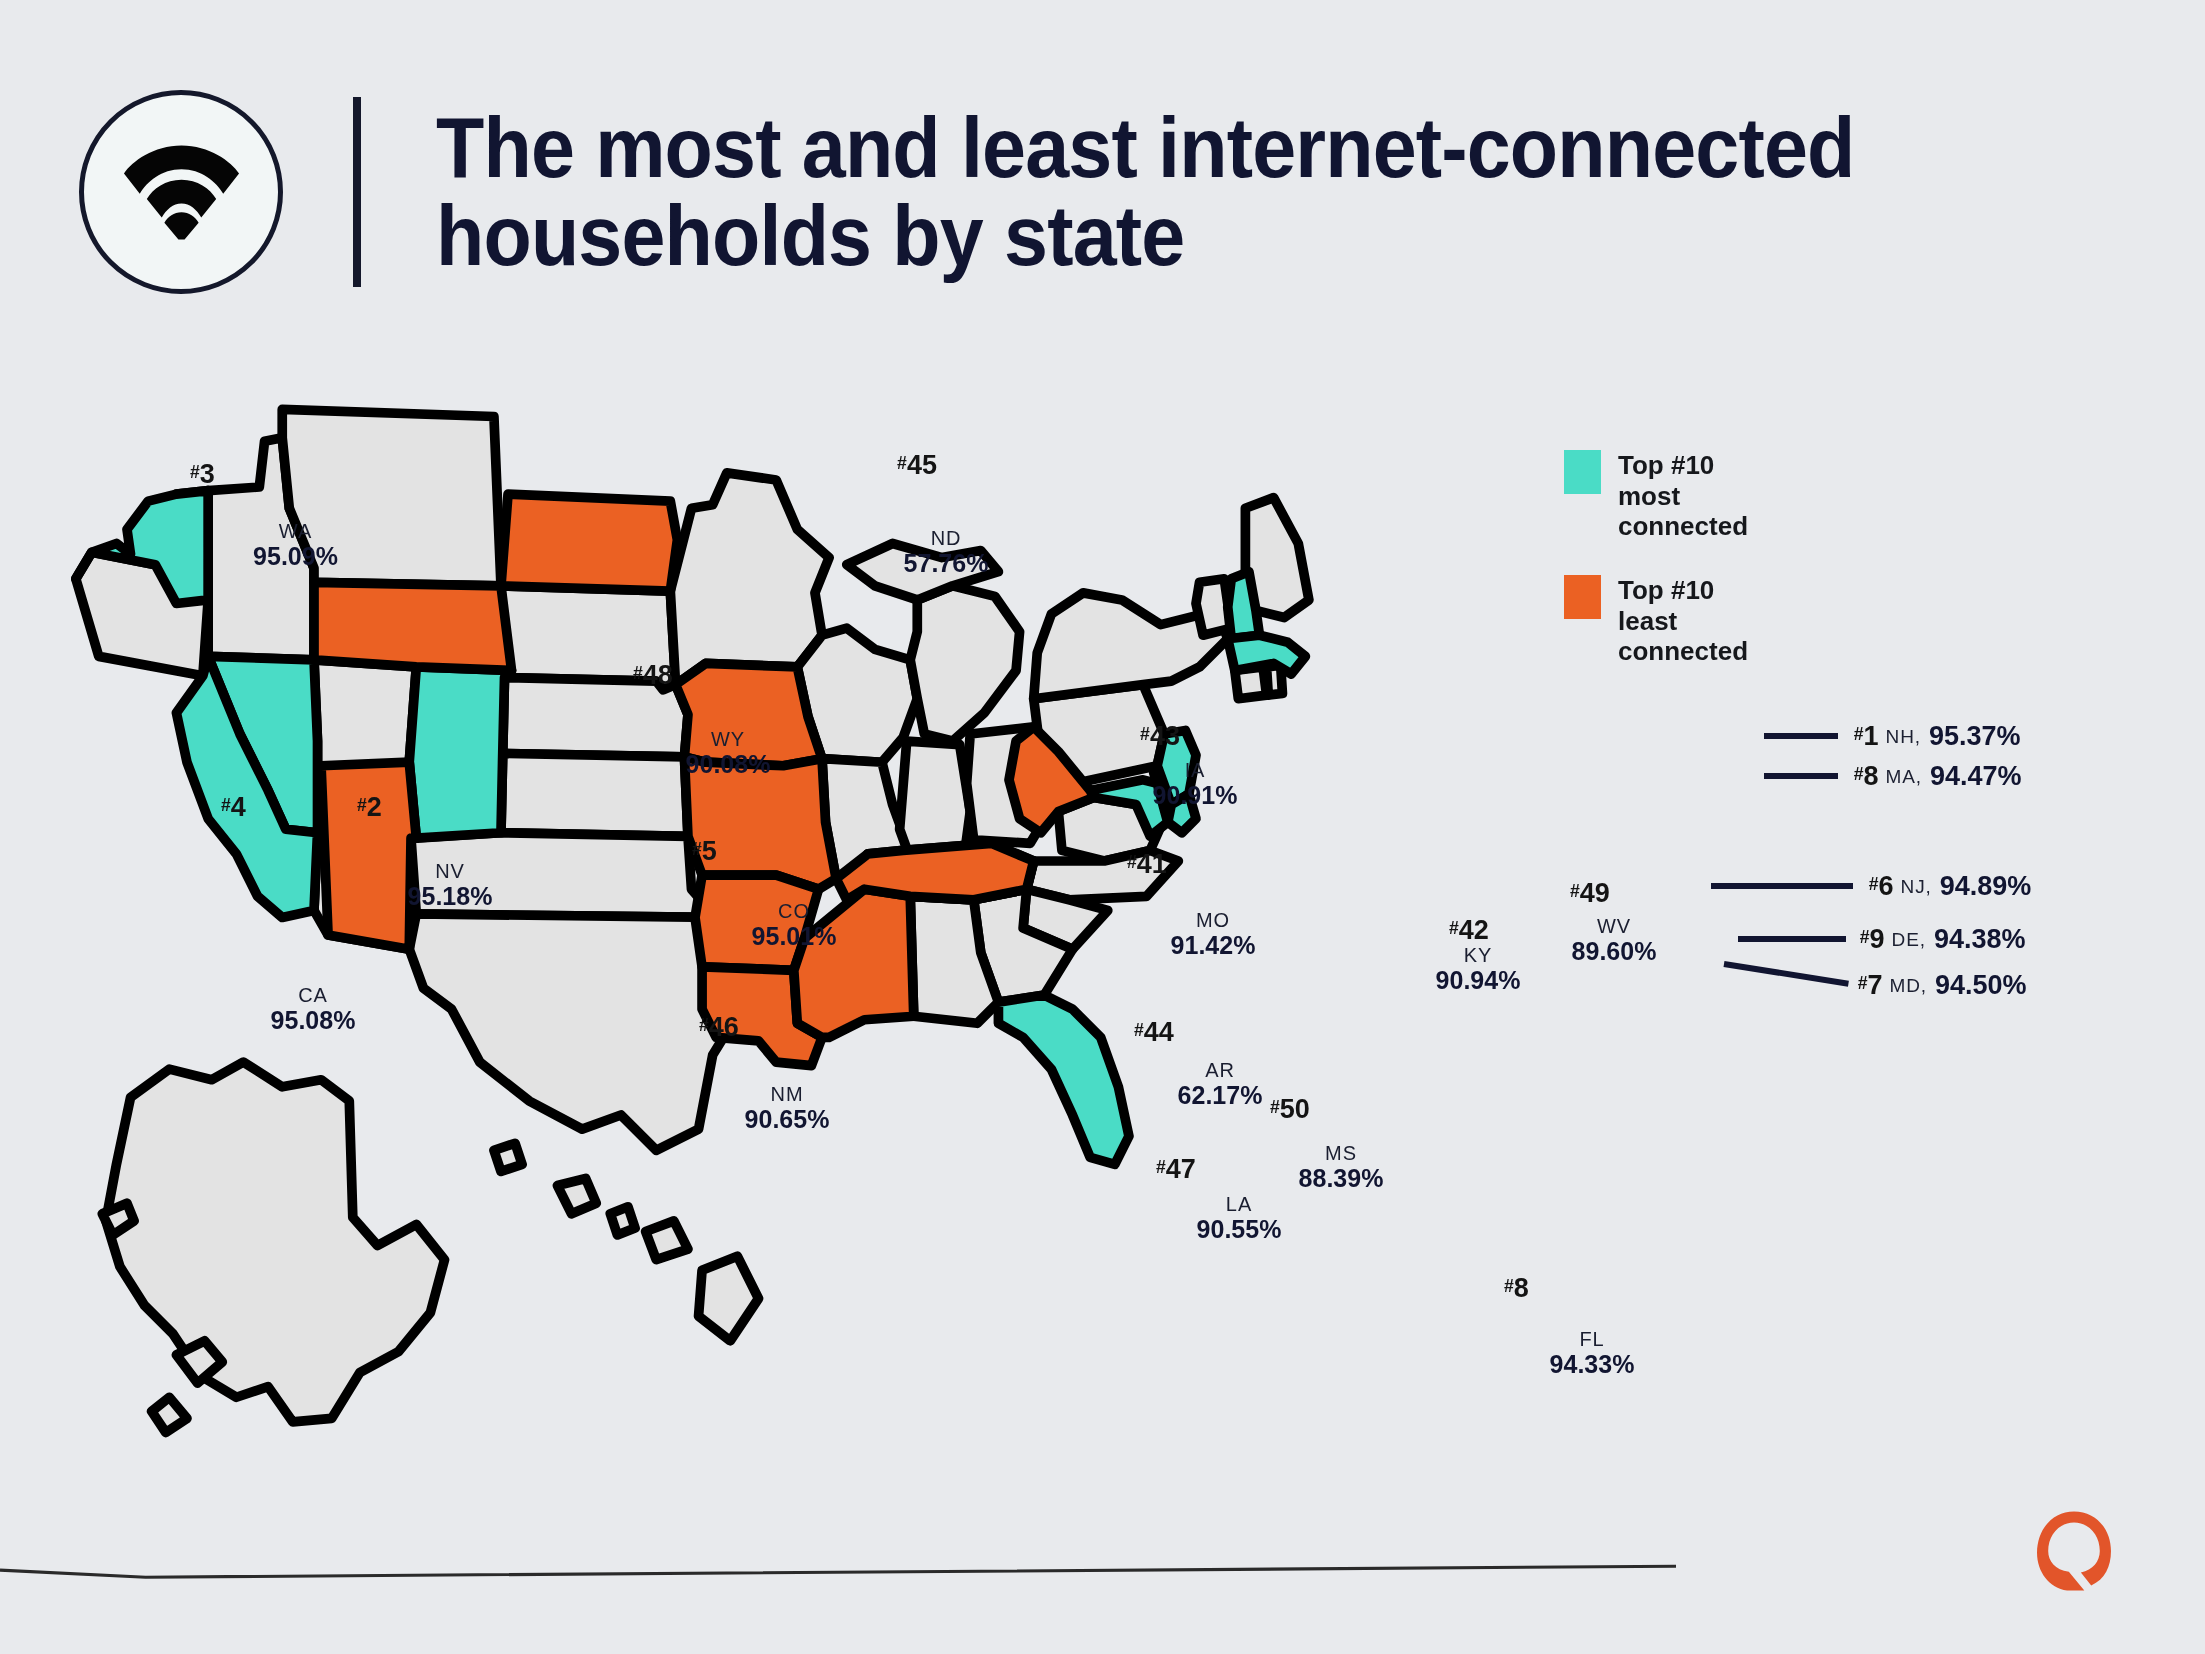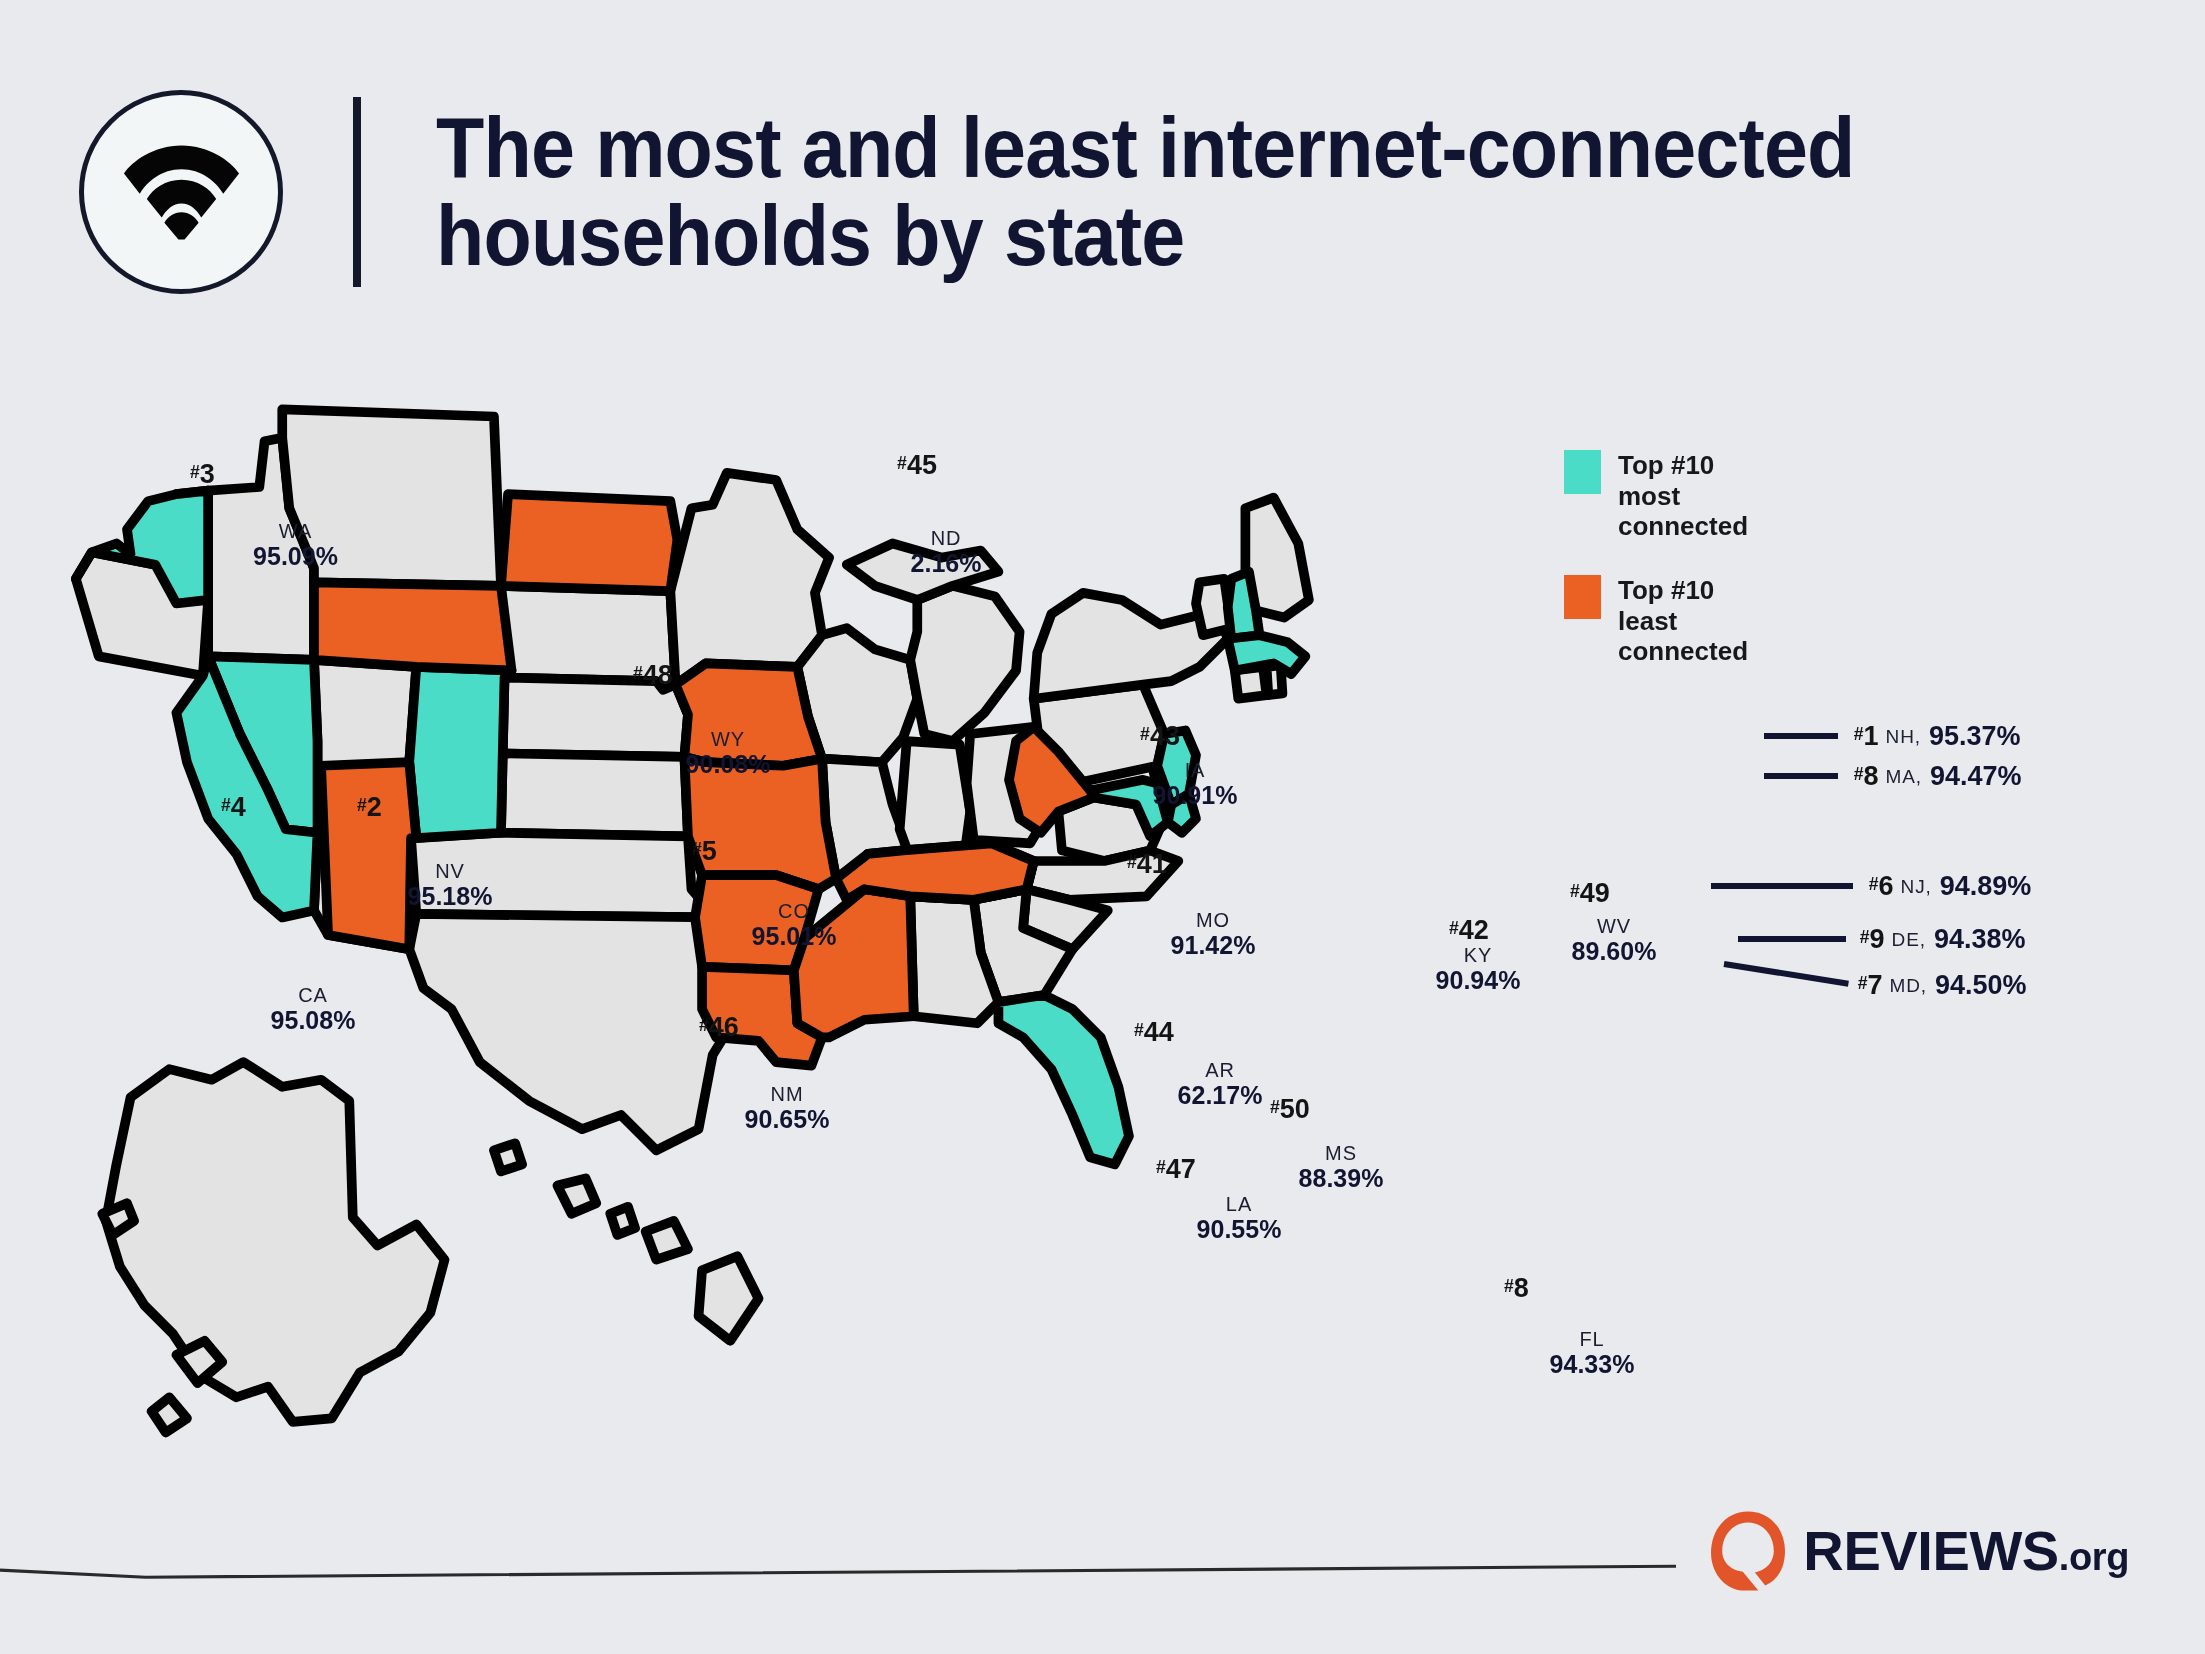--- a/index.html
+++ b/index.html
@@ -236,21 +236,21 @@
 <div class="state-label" style="left:1517px;top:1328px;width:150px;">
   <div class="abbr">FL</div>
   <div class="pct">94.33%</div>
 </div>
 
 <div class="state-label" style="left:851px;top:452px;width:132px;text-align:center;">
   <span class="rank"><span class="hash">#</span>45</span>
 </div>
 <div class="state-label" style="left:871px;top:527px;width:150px;">
   <div class="abbr">ND</div>
-  <div class="pct">2.16%</div>
+  <div class="pct">57.76%</div>
 </div>
 
 <div class="state-label" style="left:633px;top:662px;width:132px;text-align:left;">
   <span class="rank"><span class="hash">#</span>48</span>
 </div>
 <div class="state-label" style="left:653px;top:728px;width:150px;">
   <div class="abbr">WY</div>
   <div class="pct">90.08%</div>
 </div>
 
@@ -372,15 +372,14 @@
 <div class="diag-line" style="left:1724px;top:961px;width:126px;transform:rotate(9deg);"></div>
 
 <svg id="footer-rule" viewBox="0 0 3800 40" preserveAspectRatio="none">
   <path d="M0 14 L330 30 L3800 5" fill="none" stroke="#2a2a2a" stroke-width="7"></path>
 </svg>
 
 <div id="brand">
   <svg id="brand-q" width="86" height="86" viewBox="0 0 100 100">
     <path d="M50 4 C24 4 7 26 7 52 C7 74 21 93 42 96 L62 96 L44 74 C28 72 20 62 20 50 C20 32 32 17 50 17 C68 17 80 32 80 50 C80 62 72 72 58 75 L70 90 C86 83 93 68 93 50 C93 25 76 4 50 4 Z" fill="#e2552a"></path>
   </svg>
-  <div id="brand-text"><span>REVIEWS</span><span class="org">.org</span></div>
 </div>
 
 
 </body></html>

